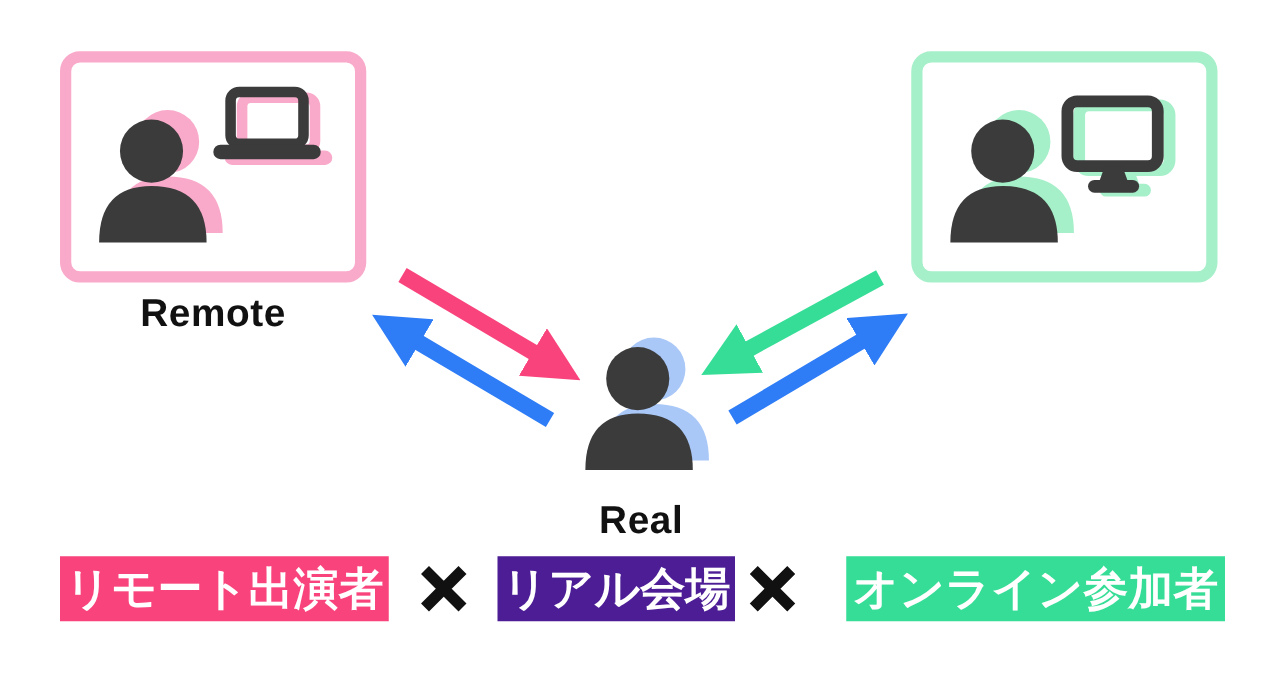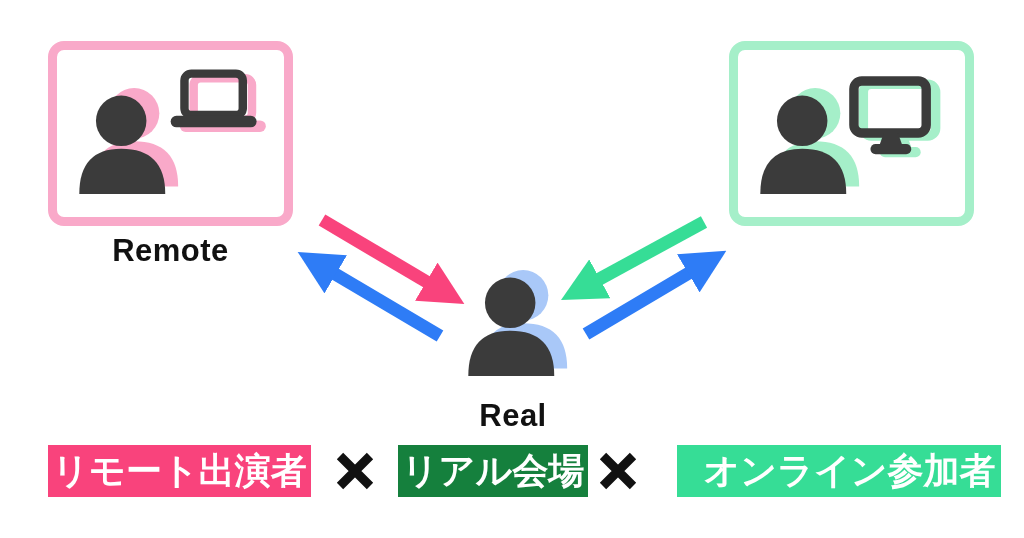--- a/index.html
+++ b/index.html
@@ -65,22 +65,22 @@
     height: 52px;
     display: flex;
     align-items: center;
     justify-content: center;
     color: #ffffff;
     font-weight: 700;
     font-size: 36px;
     white-space: nowrap;
   }
   .banner-pink  { left: 48px;  width: 263px; background: #F9437C; }
-  .banner-blue  { left: 398px; width: 190px; background: #15803d; }
-  .banner-green { left: 677px; width: 303px; background: #36DD96; padding-left: 21px; }
+  .banner-blue  { left: 398px; width: 190px; background: #4c1d95; }
+  .banner-green { left: 677px; width: 303px; background: #36DD96; }
   .banner-x { position: absolute; top: 448px; width: 44px; height: 45px; }
   .banner-x-1 { left: 333px; }
   .banner-x-2 { left: 596px; }
 </style>
 </head>
 <body>
 
 <div class="stage">
 
   <svg class="arrows" viewBox="0 0 1024 538">

